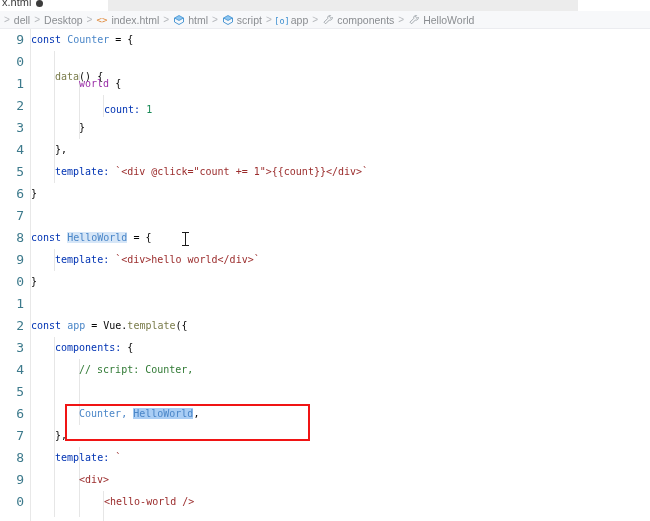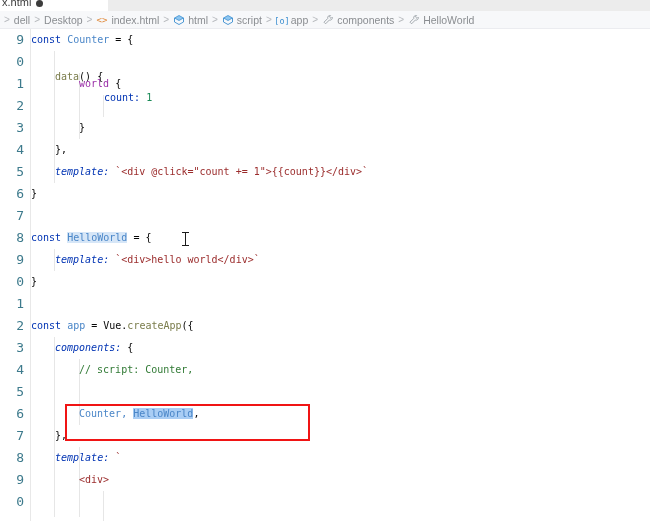--- a/index.html
+++ b/index.html
@@ -12,21 +12,21 @@
   #app {
     position: relative;
     width: 650px; height: 521px;
     background: #ffffff;
     overflow: hidden;
   }
 
   
   .tabstrip {
     position: absolute; left: 0; top: 0;
-    width: 650px; height: 11px;
+    width: 578px; height: 11px;
     background: #ececec;
     border-bottom: 1px solid #e2e2e2;
   }
   .tab-active {
     position: absolute; left: 0; top: 0;
     height: 11px; width: 108px;
     background: #ffffff;
     display: flex; align-items: flex-end;
     padding: 0 4px 0 2px;
     box-sizing: border-box;
@@ -126,21 +126,21 @@
   
   .iguide {
     position: absolute;
     width: 1px;
     background: #e6e6e6;
   }
 
   
   .t-kw   { color: #0033b3; }
   .t-cls  { color: #4a86c8; }
-  .t-prop { color: #0033b3; font-style: italic; }
+  .t-prop { color: #0033b3; }
   .t-fn   { color: #7a7c4b; }
   .t-ret  { color: #9b30a8; }
   .t-num  { color: #1a8a57; }
   .t-str  { color: #9b2c2c; }
   .t-cmt  { color: #317a35; }
   .t-plain{ color: #080808; }
   .t-var  { color: #4a86c8; }
   .t-mem  { color: #7a7c4b; }
 
   
@@ -299,55 +299,56 @@
       <div class="iguide" style="left:48px;  top:330px; height:66px;"></div>
       <div class="iguide" style="left:48px;  top:418px; height:70px;"></div>
       <div class="iguide" style="left:72px;  top:462px; height:30px;"></div>
 
       <div class="cline" style="top:0px"><span class="t-kw">const</span><span class="t-plain"> </span><span class="t-cls">Counter</span><span class="t-plain"> = {</span></div>
 
       <div class="cline" style="top:37px; padding-left:24px"><span class="t-fn">data</span><span class="t-plain">() {</span></div>
 
       <div class="cline" style="top:44px; padding-left:48px"><span class="t-ret">world</span><span class="t-plain"> {</span></div>
 
-      <div class="cline" style="top:58px; padding-left:73px"><span class="t-kw">count: </span><span class="t-num">1</span></div>
+      <div class="cline" style="top:70px; padding-left:73px"><span class="t-kw">count: </span><span class="t-num">1</span></div>
 
       <div class="cline" style="top:88px; padding-left:48px"><span class="t-plain">}</span></div>
 
       <div class="cline" style="top:110px; padding-left:24px"><span class="t-plain">},</span></div>
 
       <div class="cline" style="top:132px; padding-left:24px"><span class="t-prop">template: </span><span class="t-str">`&lt;div @click="count += 1"&gt;{{count}}&lt;/div&gt;`</span></div>
 
       <div class="cline" style="top:154px"><span class="t-plain">}</span></div>
 
       <div class="cline" style="top:176px"><span class="t-plain"></span></div>
 
       <div class="cline" style="top:198px"><span class="t-kw">const</span><span class="t-plain"> </span><span class="t-cls occ">HelloWorld</span><span class="t-plain"> = {</span></div>
 
       <div class="cline" style="top:220px; padding-left:24px"><span class="t-prop">template: </span><span class="t-str">`&lt;div&gt;hello world&lt;/div&gt;`</span></div>
 
       <div class="cline" style="top:242px"><span class="t-plain">}</span></div>
 
       <div class="cline" style="top:264px"><span class="t-plain"></span></div>
 
-      <div class="cline" style="top:286px"><span class="t-kw">const</span><span class="t-plain"> </span><span class="t-var">app</span><span class="t-plain"> = </span><span class="t-plain">Vue</span><span class="t-plain">.</span><span class="t-mem">createApp</span><span class="t-plain">({</span></div>
+      <div class="cline" style="top:286px"><span class="t-kw">const</span><span class="t-plain"> </span><span class="t-var">app</span><span class="t-plain"> = </span><span class="t-plain">Vue</span><span class="t-plain">.</span><span class="t-mem">template</span><span class="t-plain">({</span></div>
 
       <div class="cline" style="top:308px; padding-left:24px"><span class="t-prop">components: </span><span class="t-plain">{</span></div>
 
       <div class="cline" style="top:330px; padding-left:48px"><span class="t-cmt">// script: Counter,</span></div>
 
 
       <div class="cline" style="top:374px; padding-left:48px"><span class="t-cls">Counter, </span><span class="t-cls sel">HelloWorld</span><span class="t-plain">,</span></div>
 
       <div class="cline" style="top:396px; padding-left:24px"><span class="t-plain">},</span></div>
 
       <div class="cline" style="top:418px; padding-left:24px"><span class="t-prop">template: </span><span class="t-str">`</span></div>
 
       <div class="cline" style="top:440px; padding-left:48px"><span class="t-str">&lt;div&gt;</span></div>
 
+      <div class="cline" style="top:462px; padding-left:73px"><span class="t-str">&lt;hello-world /&gt;</span></div>
 
       <div class="ibeam" style="left:150px; top:203px"></div>
 
       <div class="annot-rect" style="left:34px; top:375px; width:245px; height:37px;"></div>
 
     </div>
   </div>
 </div>
 
 </body></html>

